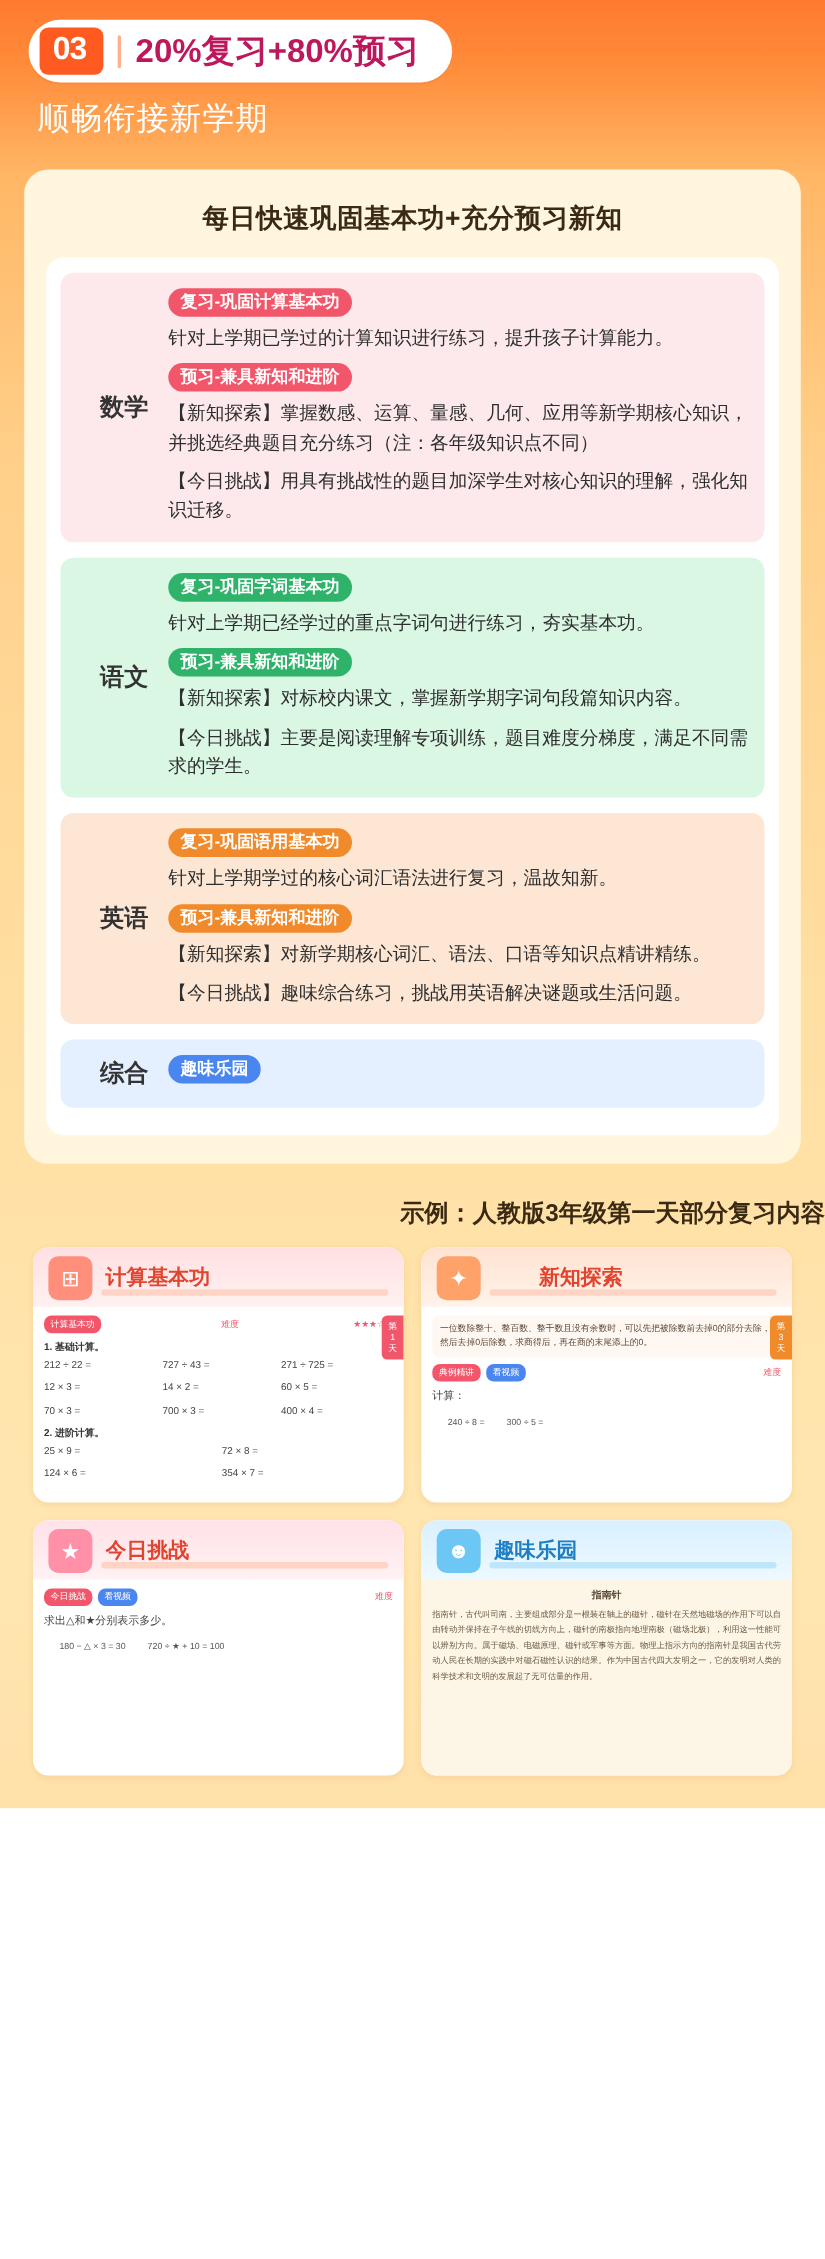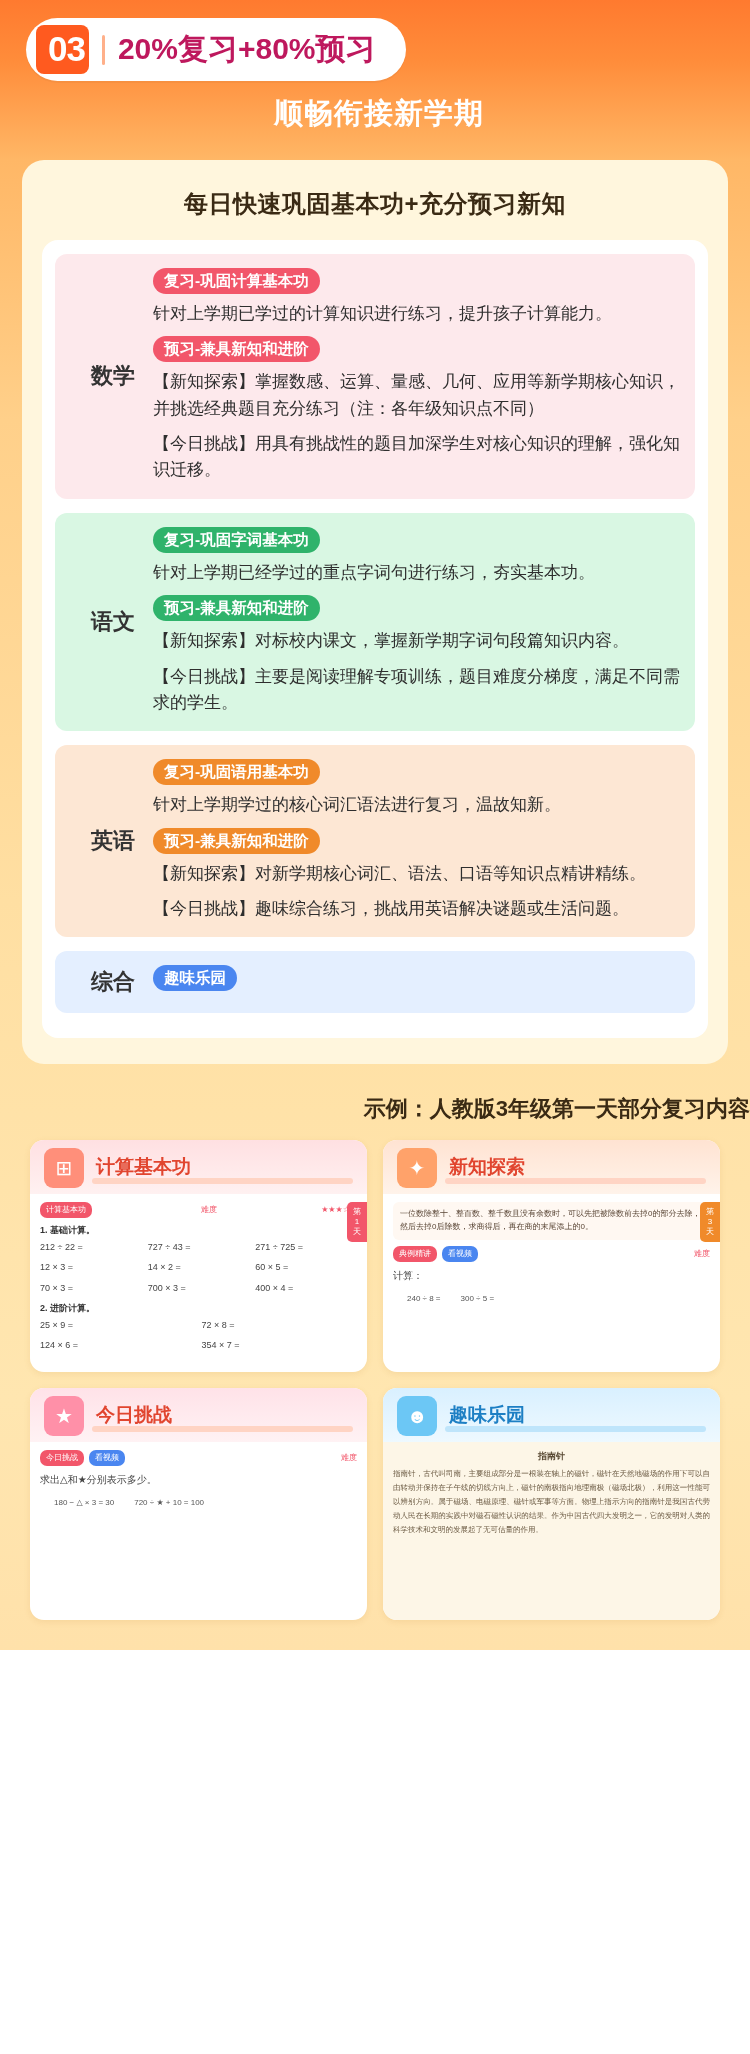--- a/index.html
+++ b/index.html
@@ -24,47 +24,46 @@
     display: inline-flex;
     align-items: center;
     background: #ffffff;
     border-radius: 34px;
     padding: 7px 30px 7px 10px;
     box-shadow: 0 2px 0 rgba(0,0,0,0.03);
   }
   .num-badge {
     background: #ff5a1f;
     color: #ffffff;
-    font-size: 35px;
+    font-size: 29px;
     font-weight: bold;
     line-height: 1;
-    padding: 6px 4px 8px 12px;
+    padding: 6px 16px 8px 12px;
     border-radius: 8px;
     letter-spacing: -1px;
   }
   .pill-divider {
     width: 3px;
     height: 30px;
     background: #ffb08a;
     margin: 0 13px;
     border-radius: 2px;
   }
   .pill-text {
     color: #be185d;
     font-size: 30px;
     font-weight: bold;
     letter-spacing: 0px;
   }
   .sub-title {
     color: #ffffff;
     font-size: 29px;
-    font-weight: bold;
+    font-weight: normal;
     margin: 13px 0 0 8px;
     letter-spacing: 1px;
-    text-align: center;
   }
 
   
   .main-card {
     margin: 26px 22px 0 22px;
     background: #fff6dd;
     border-radius: 22px;
     padding: 22px 20px 26px 20px;
   }
   .card-heading {
@@ -168,21 +167,21 @@
   .th-know  { background: linear-gradient(180deg,#ffe3d2,#fff3ea); }
   .th-chal  { background: linear-gradient(180deg,#ffe2e8,#fff2f4); }
   .th-fun   { background: linear-gradient(180deg,#d9f0ff,#eef9ff); }
   .thumb-head-title {
     font-size: 19px;
     font-weight: bold;
     color: #e1452f;
     position: relative;
     z-index: 3;
   }
-  .th-know .thumb-head-title { color: #e1452f; }
+  .th-know .thumb-head-title { color: #e1452f; margin-left: 41px; }
   .th-fun .thumb-head-title { color: #1d7fc4; }
   .head-underline {
     position: absolute;
     left: 62px; right: 14px; bottom: 10px;
     height: 6px;
     background: #ffd4c4;
     border-radius: 3px;
     z-index: 1;
   }
   .th-fun .head-underline { background: #bfe5fb; }

